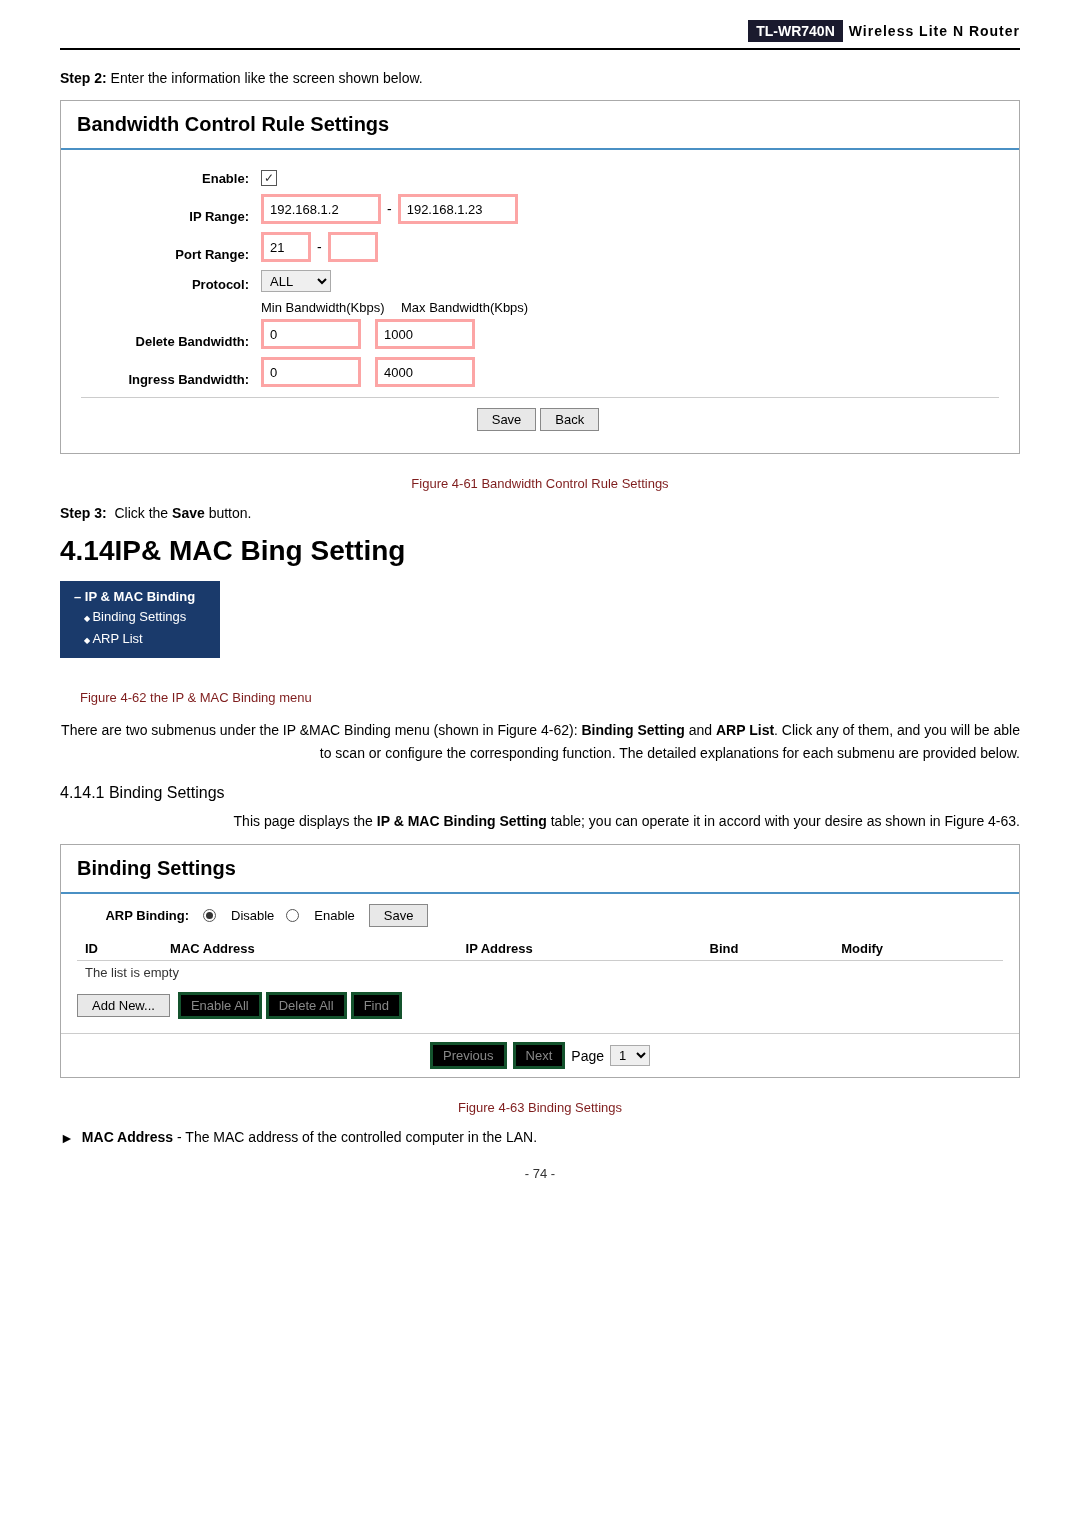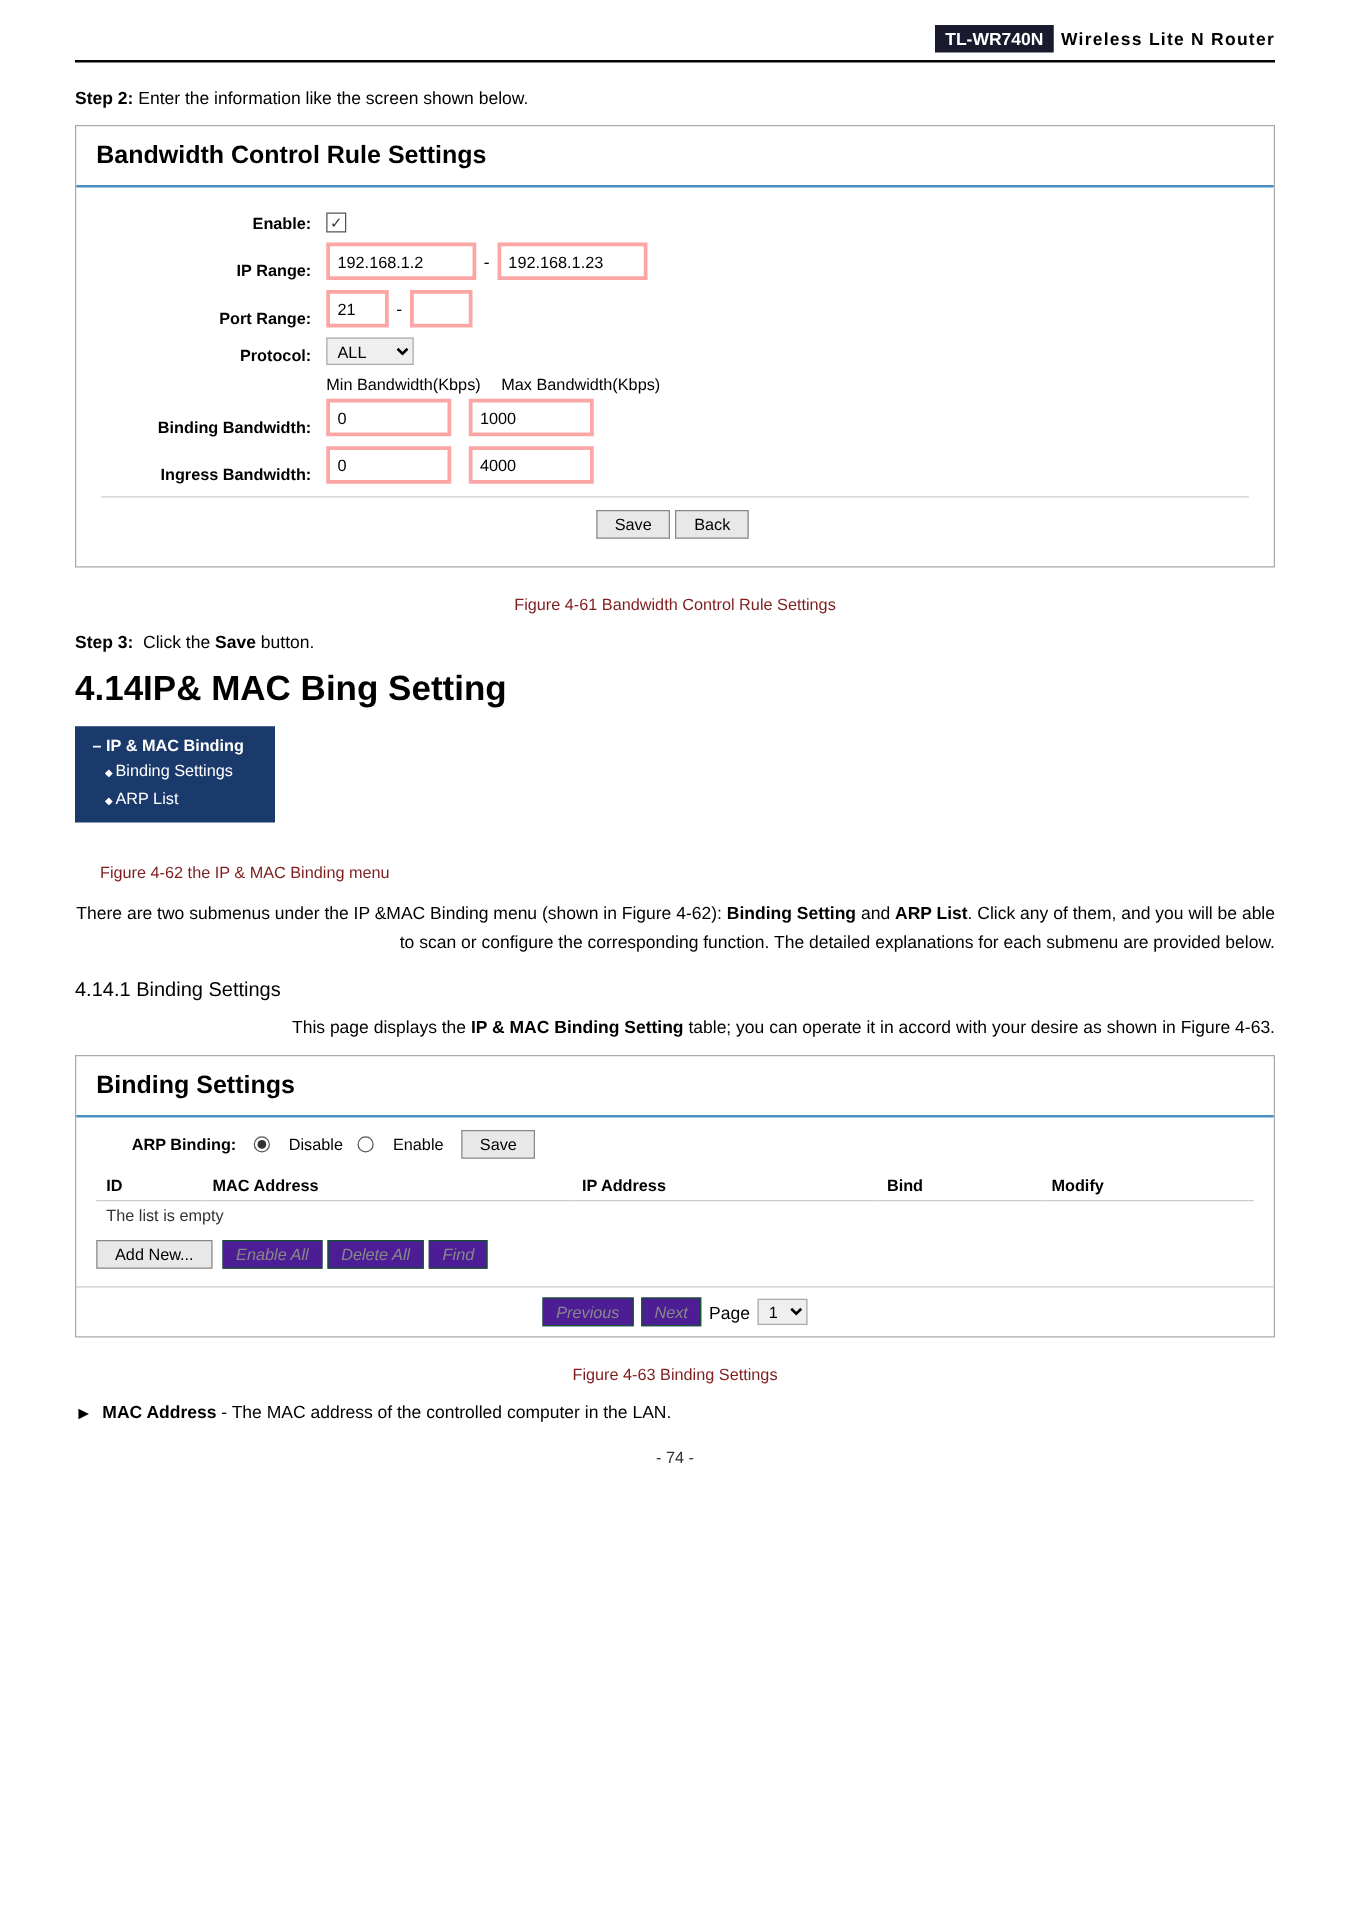--- a/index.html
+++ b/index.html
@@ -255,27 +255,26 @@
       padding: 2px 8px;
       color: #333;
     }
     .action-row {
       display: flex;
       align-items: center;
       gap: 4px;
       margin-top: 6px;
     }
     .btn-disabled {
-      border: 1px solid #14532d;
-      background: #4c1d95;
+      border: 3px solid #14532d;
+      background: #000000;
       padding: 3px 10px;
       font-size: 13px;
       color: #888;
       cursor: default;
-      font-style: italic;
     }
     .table-footer {
       border-top: 1px solid #ccc;
       padding: 8px 16px 8px 16px;
       display: flex;
       justify-content: center;
       align-items: center;
       gap: 6px;
     }
     .page-select {
@@ -355,21 +354,21 @@
         </select>
       </div>
     </div>
 
     <div class="bw-header-row">
       <div class="bw-header-label">Min Bandwidth(Kbps)</div>
       <div class="bw-header-label2">Max Bandwidth(Kbps)</div>
     </div>
 
     <div class="form-row">
-      <div class="form-label">Binding Bandwidth:</div>
+      <div class="form-label">Delete Bandwidth:</div>
       <div class="form-value">
         <input class="form-input form-input-sm" type="text" value="0" style="">
         <input class="form-input form-input-sm" type="text" value="1000" style="margin-left: 10px;">
       </div>
     </div>
 
     <div class="form-row">
       <div class="form-label">Ingress Bandwidth:</div>
       <div class="form-value">
         <input class="form-input form-input-sm" type="text" value="0" style="">

